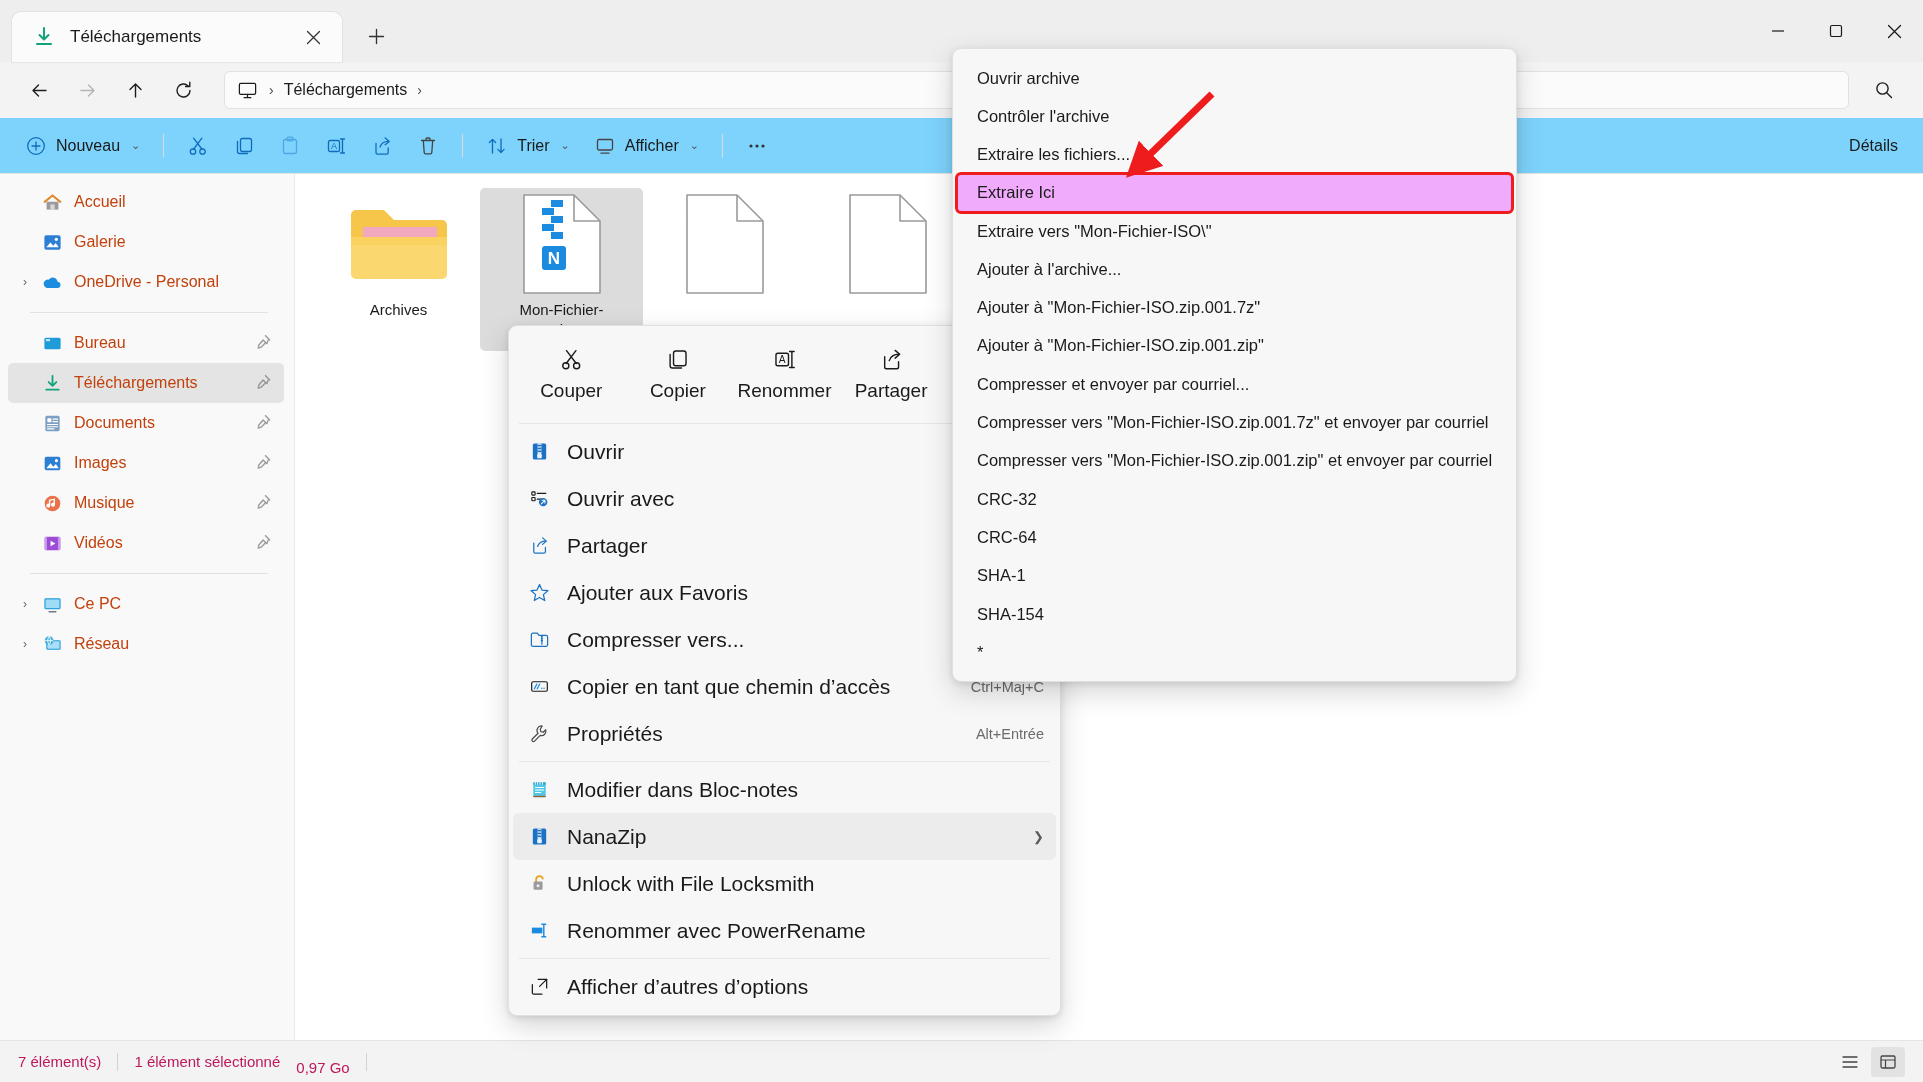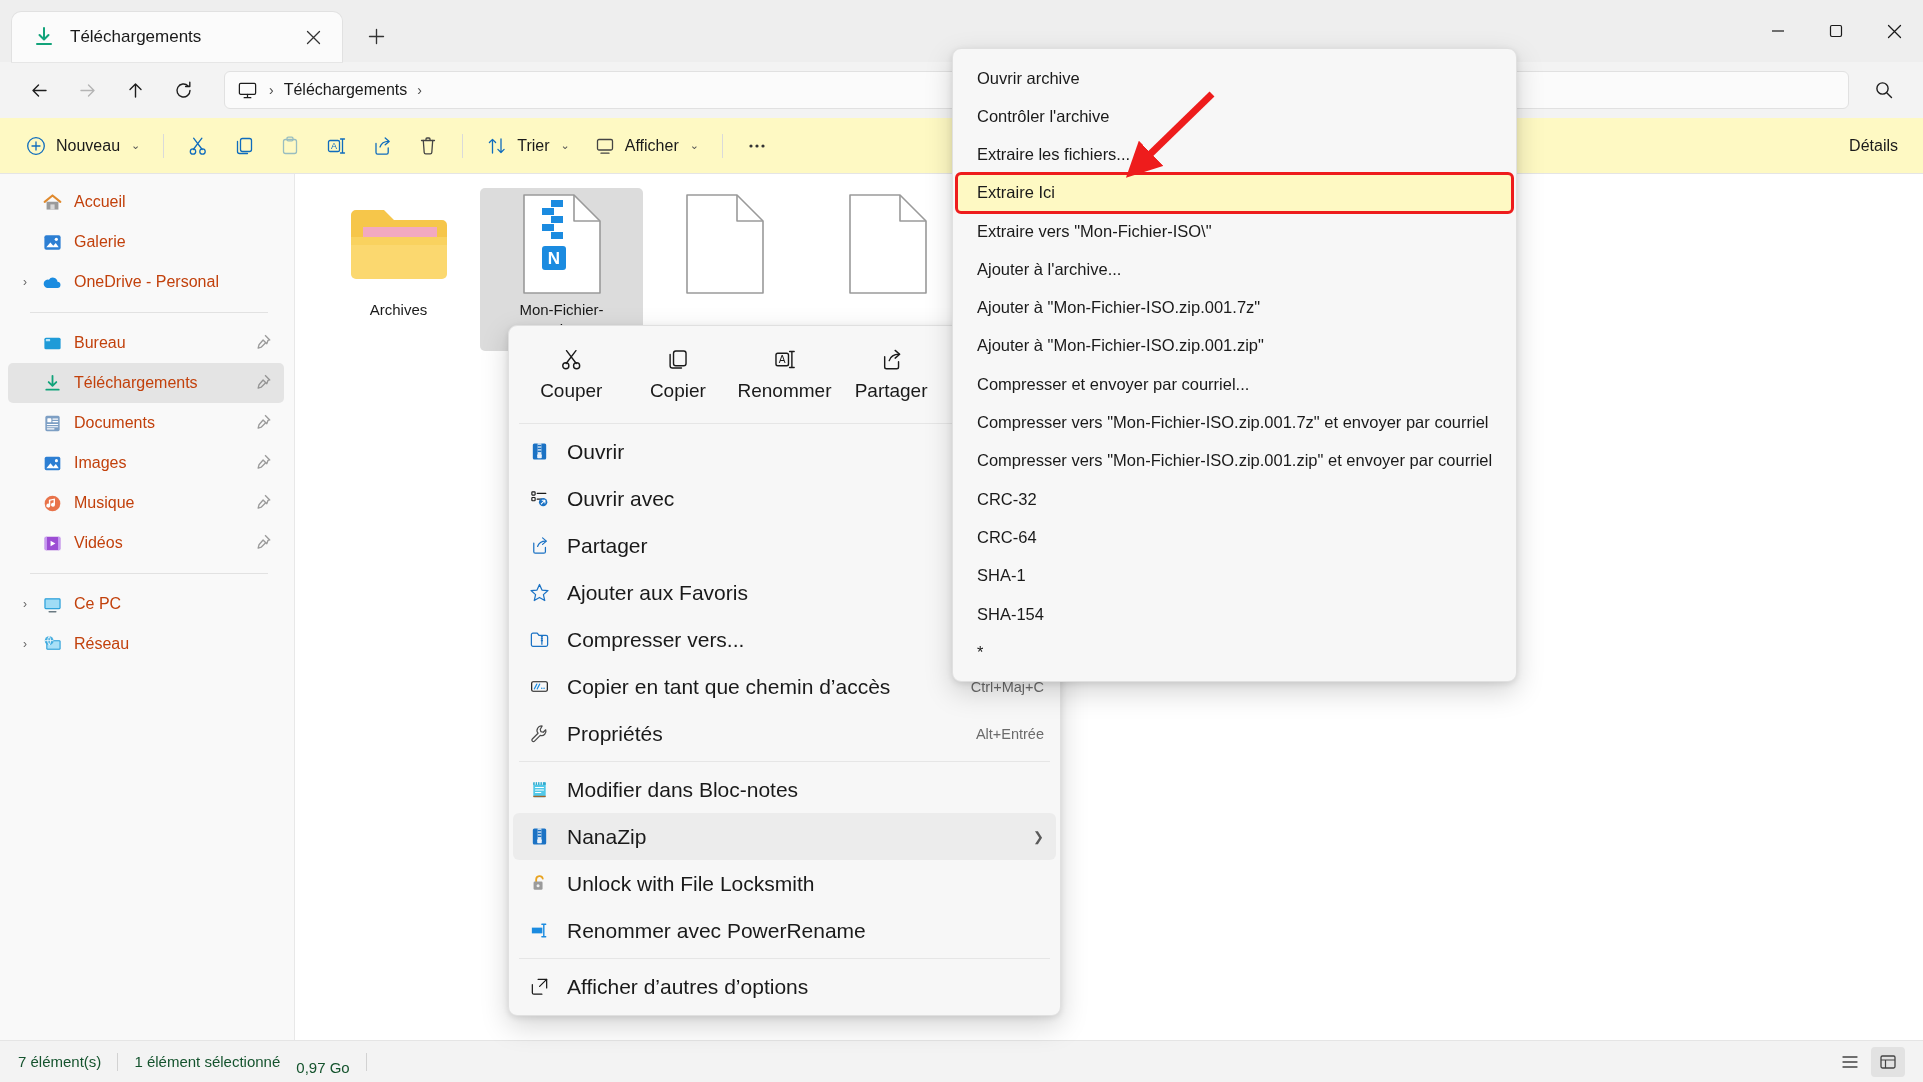--- a/index.html
+++ b/index.html
@@ -84,21 +84,21 @@
   .crumb-text { font-size: 16px; color: #1a1a1a; white-space: nowrap; }
   .searchbtn {
     width: 42px; height: 38px; margin-left: 8px;
     display: flex; align-items: center; justify-content: center;
     color: #1d1d1d;
   }
 
   
   .commandbar {
     height: 56px; flex: 0 0 56px;
-    background: #fef9c3;
+    background: #7dd3fc;
     display: flex; align-items: center;
     padding: 0 14px; gap: 2px;
     border-bottom: 1px solid #e5e5e5;
   }
   .cmd {
     height: 40px; border-radius: 5px;
     display: flex; align-items: center; gap: 9px;
     padding: 0 11px; font-size: 16px; color: #1a1a1a;
     white-space: nowrap;
   }
@@ -149,21 +149,21 @@
     max-width: 150px; word-break: break-word;
   }
 
   
   .statusbar {
     height: 42px; flex: 0 0 42px;
     background: #f3f3f3;
     border-top: 1px solid #e5e5e5;
     display: flex; align-items: center;
     padding: 0 18px; gap: 0;
-    font-size: 15px; color: #14532d;
+    font-size: 15px; color: #be185d;
   }
   .st-item { padding: 0 16px; }
   .st-item:first-child { padding-left: 0; }
   .st-sep { width: 1px; height: 18px; background: #d2d2d2; }
   .st-right { margin-left: auto; display: flex; gap: 4px; align-items: center; }
   .view-btn { width: 34px; height: 30px; border-radius: 4px; display: flex; align-items: center; justify-content: center; }
   .view-btn.active { background: #e2e2e2; }
 
   
   .ctxmenu {
@@ -205,21 +205,21 @@
   .sub-item {
     height: 38.3px; border-radius: 5px;
     display: flex; align-items: center;
     padding: 0 20px;
   }
   .sub-item .lbl {
     font-size: 16.5px; color: #1a1a1a; white-space: nowrap;
     overflow: hidden; text-overflow: clip;
   }
   .sub-item.highlight {
-    background: #fef9c3;
+    background: #f0abfc;
     outline: 3px solid #ee1c1c;
     outline-offset: -1px;
     border-radius: 4px;
     height: 38px;
   }
 
   
   .arrow-annot { position: absolute; left: 1118px; top: 88px; z-index: 60; pointer-events: none; }
 </style>
 </head>

